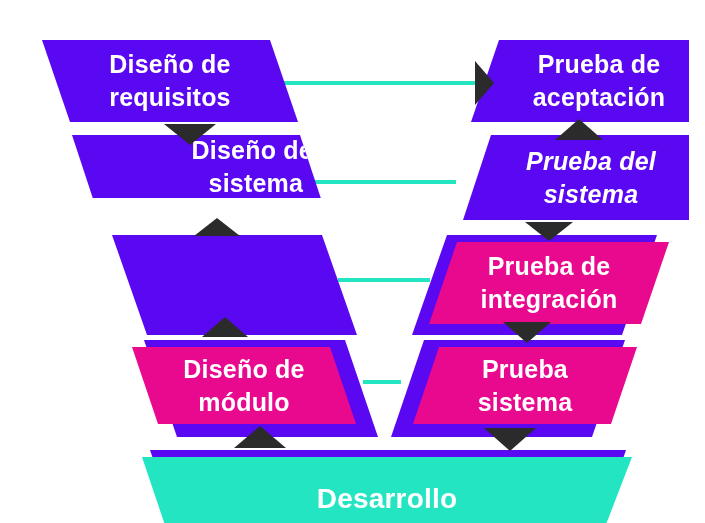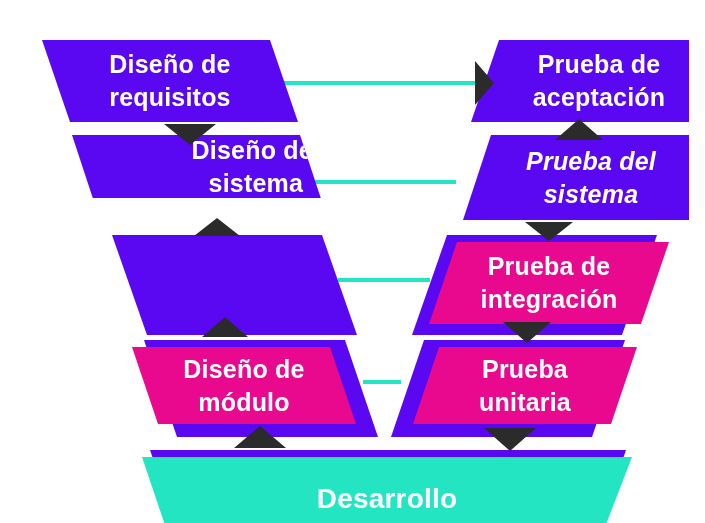--- a/index.html
+++ b/index.html
@@ -139,21 +139,21 @@
   <div class="shape purple bR2">
     <div class="label">Prueba del
 sistema</div>
   </div>
   <div class="shape magenta bR3">
     <div class="label">Prueba de
 integración</div>
   </div>
   <div class="shape magenta bR4">
     <div class="label">Prueba
-unitaria</div>
+sistema</div>
   </div>
 
   <div class="shape tealbg dev">
     <div class="label">Desarrollo</div>
   </div>
 
   <div class="shape blackbg arrowhead-right"></div>
   <div class="shape blackbg arrL12"></div>
   <div class="shape blackbg arrL23"></div>
   <div class="shape blackbg arrL34"></div>

